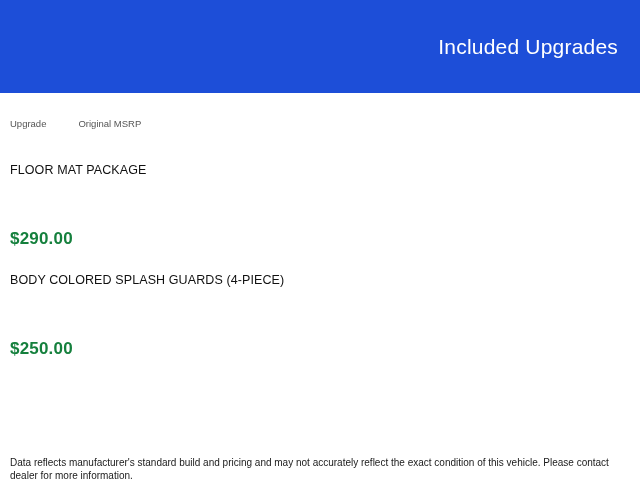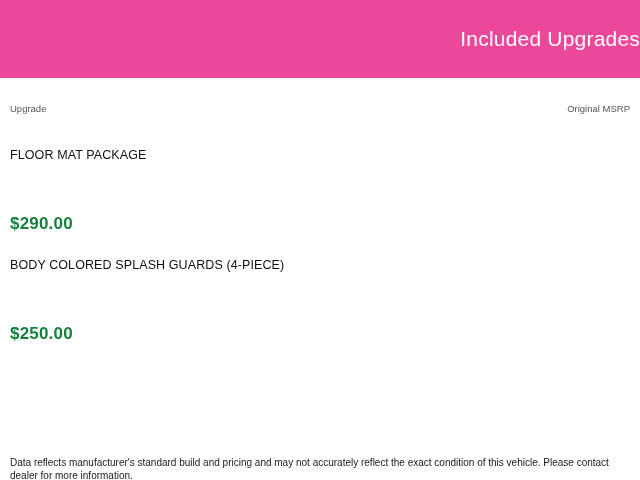--- a/index.html
+++ b/index.html
@@ -14,43 +14,44 @@
     overflow: hidden;
   }
   .page {
     position: relative;
     width: 640px;
     height: 480px;
     background: #ffffff;
     box-sizing: border-box;
   }
   .header {
-    height: 78px;
-    background: #ec4899;
+    height: 93px;
+    background: #1d4ed8;
     display: flex;
     align-items: center;
     justify-content: flex-end;
+    padding-right: 22px;
     box-sizing: border-box;
   }
   .header-title {
     color: #ffffff;
     font-size: 21px;
     font-weight: 400;
     letter-spacing: 0.2px;
   }
   .content {
     padding: 0 10px;
     box-sizing: border-box;
   }
   .col-head {
     display: flex;
-    justify-content: space-between;
     align-items: baseline;
     padding-top: 25px;
     padding-bottom: 6px;
+    gap: 32px;
   }
   .col-head .left,
   .col-head .right {
     font-size: 9.5px;
     color: #555555;
     font-weight: 400;
   }
   .rows {
     margin-top: 4px;
   }

